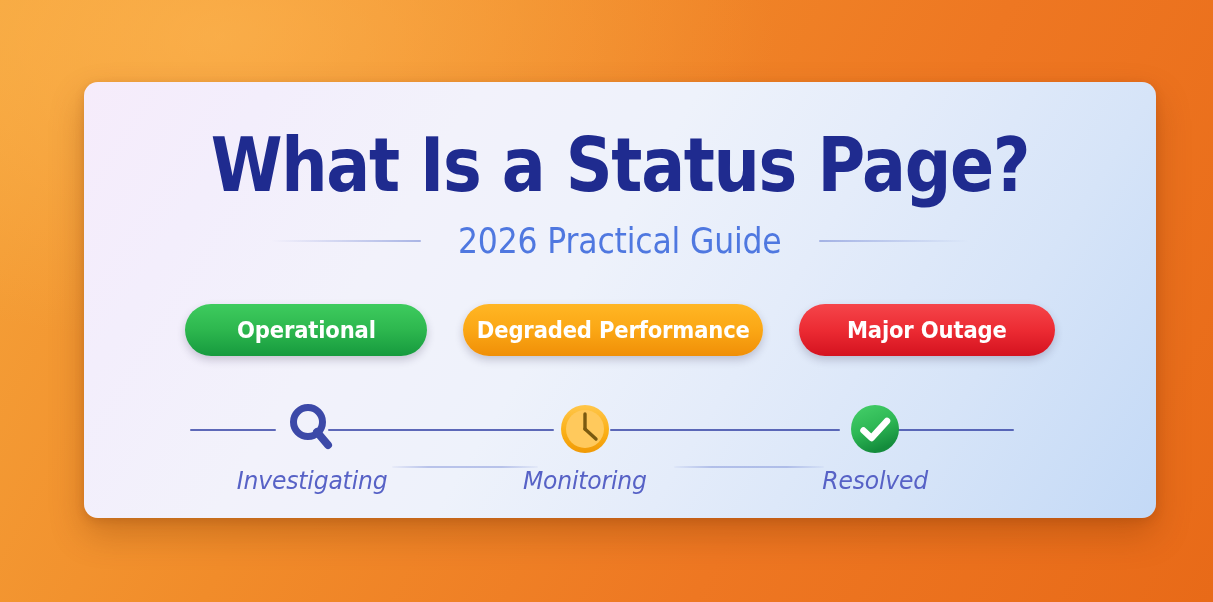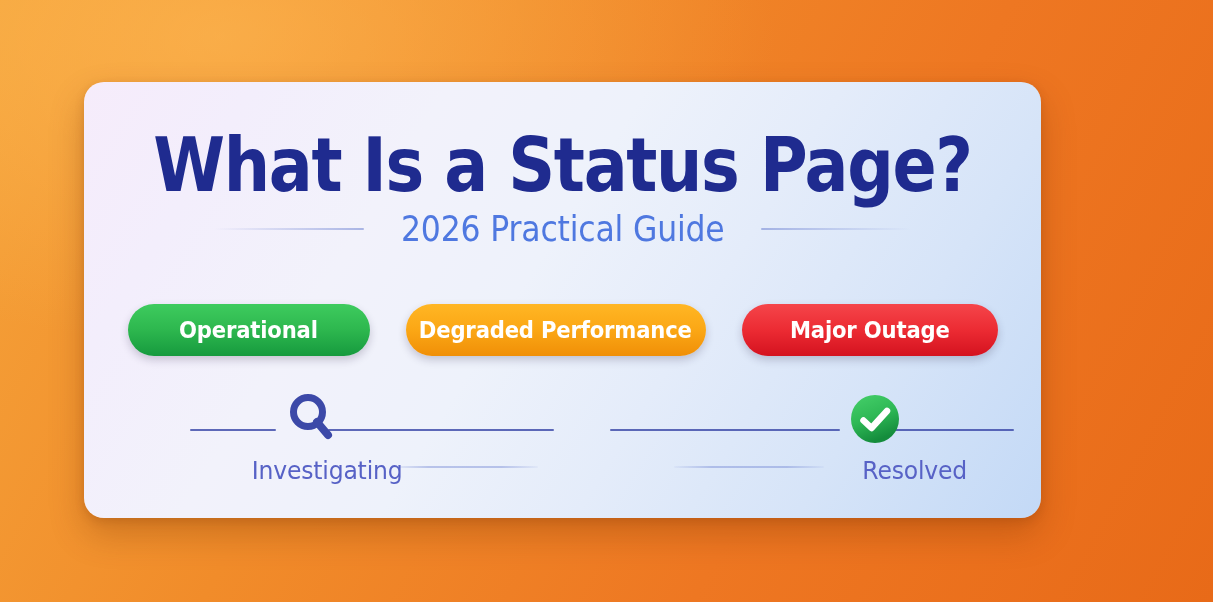--- a/index.html
+++ b/index.html
@@ -20,23 +20,23 @@
     background:
       radial-gradient(ellipse 900px 500px at 18% 6%, rgba(255,190,90,0.55) 0%, rgba(255,190,90,0) 62%),
       linear-gradient(118deg, #f5a33a 0%, #f18c2a 34%, #ee7722 66%, #e86a18 100%);
   }
 
   
   #card {
     position: absolute;
     left: 84px;
     top: 82px;
-    width: 957px;
+    width: 1072px;
     height: 436px;
-    border-radius: 20px;
+    border-radius: 14px;
     background:
       linear-gradient(122deg,
         #f6ecfb 0%,
         #f3eefc 14%,
         #f2f2fb 30%,
         #eef2fb 46%,
         #e4ecfa 62%,
         #d6e4f8 80%,
         #c3d9f6 100%);
     box-shadow: 0 16px 34px rgba(120, 50, 0, 0.30),
@@ -58,21 +58,21 @@
     line-height: 1;
     color: #1f2b8f;
     transform: scaleX(0.88);
     transform-origin: 50% 50%;
     white-space: nowrap;
   }
 
   .subtitle-row {
     position: absolute;
     left: 0;
-    top: 127px;
+    top: 139px;
     width: 100%;
     display: flex;
     align-items: center;
     justify-content: center;
     gap: 19px;
   }
   .sub-rule {
     width: 150px;
     height: 2px;
     border-radius: 2px;
@@ -139,23 +139,24 @@
     opacity: 0.82;
     border-radius: 2px;
   }
   .rail.r0 { left: 106px;  width: 86px; }
   .rail.r1 { left: 244px;  width: 226px; }
   .rail.r2 { left: 526px;  width: 230px; }
   .rail.r3 { left: 806px;  width: 124px; }
 
   .step {
     position: absolute;
-    top: 10px;
+    top: 20px;
     width: 190px;
-    text-align: right;
+    text-align: center;
+    font-style: italic;
   }
   .step.s0 { left: 133px; }
   .step.s1 { left: 406px; }
   .step.s2 { left: 696px; }
 
   .icon-wrap {
     height: 62px;
     display: flex;
     align-items: center;
     justify-content: center;
@@ -221,20 +222,38 @@
       <div class="step s0">
         <div class="icon-wrap">
           <svg width="58" height="58" viewBox="0 0 58 58">
             <circle cx="25" cy="22" r="14.5" fill="none" stroke="#3c49a8" stroke-width="7"></circle>
             <line x1="34" y1="32" x2="45" y2="45" stroke="#3c49a8" stroke-width="8" stroke-linecap="round"></line>
           </svg>
         </div>
         <div class="step-label">Investigating</div>
       </div>
 
+      <div class="step s1">
+        <div class="icon-wrap">
+          <svg width="56" height="56" viewBox="0 0 56 56">
+            <defs>
+              <linearGradient id="clkg" x1="0" y1="0" x2="0" y2="1">
+                <stop offset="0%" stop-color="#ffc64a"></stop>
+                <stop offset="55%" stop-color="#fbb018"></stop>
+                <stop offset="100%" stop-color="#f09a06"></stop>
+              </linearGradient>
+            </defs>
+            <circle cx="28" cy="28" r="24" fill="url(#clkg)"></circle>
+            <circle cx="28" cy="28" r="19" fill="#ffc95c"></circle>
+            <line x1="28" y1="28" x2="28" y2="13" stroke="#7a5a10" stroke-width="3.4" stroke-linecap="round"></line>
+            <line x1="28" y1="28" x2="39" y2="38" stroke="#7a5a10" stroke-width="3.4" stroke-linecap="round"></line>
+          </svg>
+        </div>
+        <div class="step-label">Monitoring</div>
+      </div>
 
       <div class="step s2">
         <div class="icon-wrap">
           <svg width="56" height="56" viewBox="0 0 56 56">
             <defs>
               <linearGradient id="chkg" x1="0" y1="0" x2="0.4" y2="1">
                 <stop offset="0%" stop-color="#46d06a"></stop>
                 <stop offset="55%" stop-color="#2eb855"></stop>
                 <stop offset="100%" stop-color="#148c3c"></stop>
               </linearGradient>

